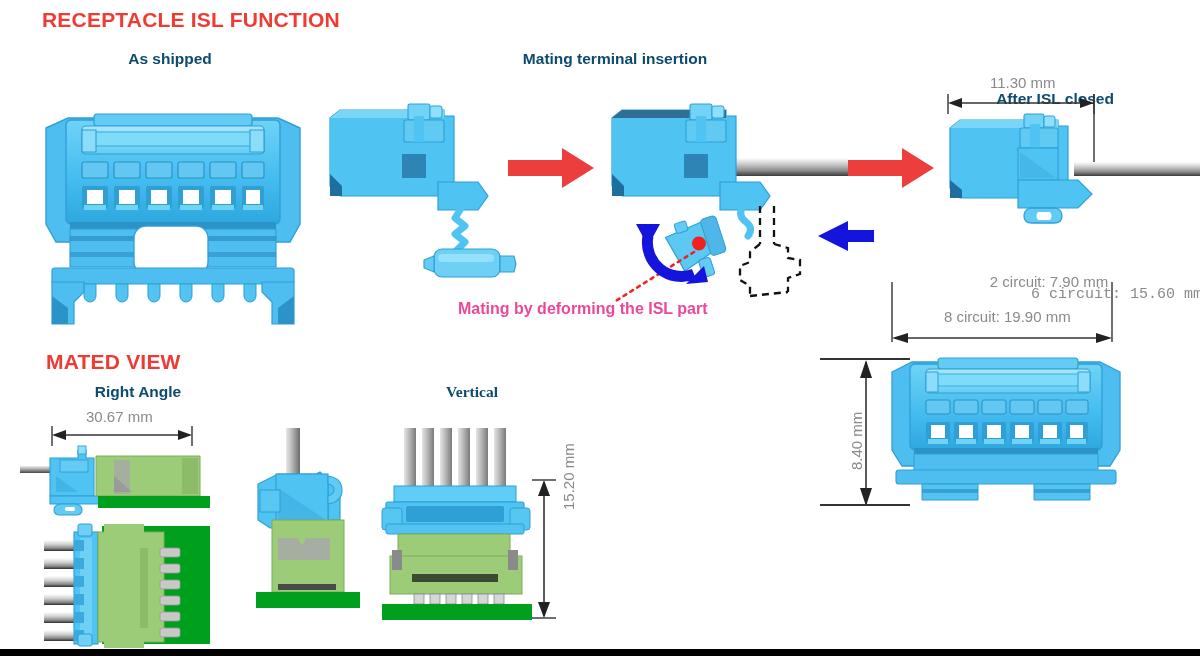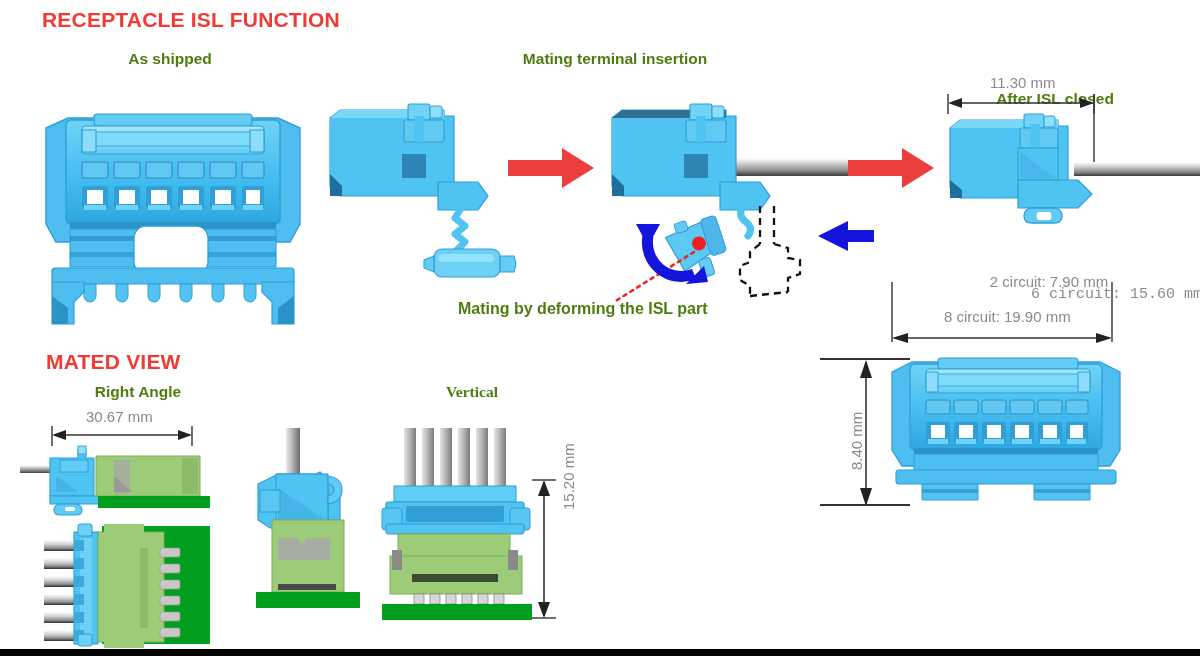--- a/index.html
+++ b/index.html
@@ -1,24 +1,24 @@
 <!DOCTYPE html>
 <html><head>
 <meta charset="utf-8">
 <style>
   html,body{margin:0;padding:0;background:#fff;}
   body{width:1200px;height:656px;position:relative;overflow:hidden;
        font-family:"Liberation Sans",sans-serif;}
   .abs{position:absolute;}
   .sec-title{color:#ee3b33;font-weight:bold;font-size:21px;letter-spacing:.2px;
              font-family:"Liberation Sans",sans-serif;}
-  .col-title{color:#4d7c0f;font-weight:bold;font-size:15.5px;text-align:center;}
+  .col-title{color:#0c4a6e;font-weight:bold;font-size:15.5px;text-align:center;}
   .dim-txt{color:#8a8a8a;font-size:15px;font-family:"Liberation Sans",sans-serif;
            white-space:nowrap;}
-  .red-note{color:#4d7c0f;font-weight:bold;font-size:16px;white-space:nowrap;}
+  .red-note{color:#ec4899;font-weight:bold;font-size:16px;white-space:nowrap;}
   .bottombar{position:absolute;left:0;bottom:0;width:1200px;height:7px;background:#000;}
   svg{display:block;overflow:visible;}
 </style>
 </head>
 <body>
 
 
 
 
 <div class="abs sec-title" style="left:42px;top:8px;text-align:right;">RECEPTACLE ISL FUNCTION</div>

